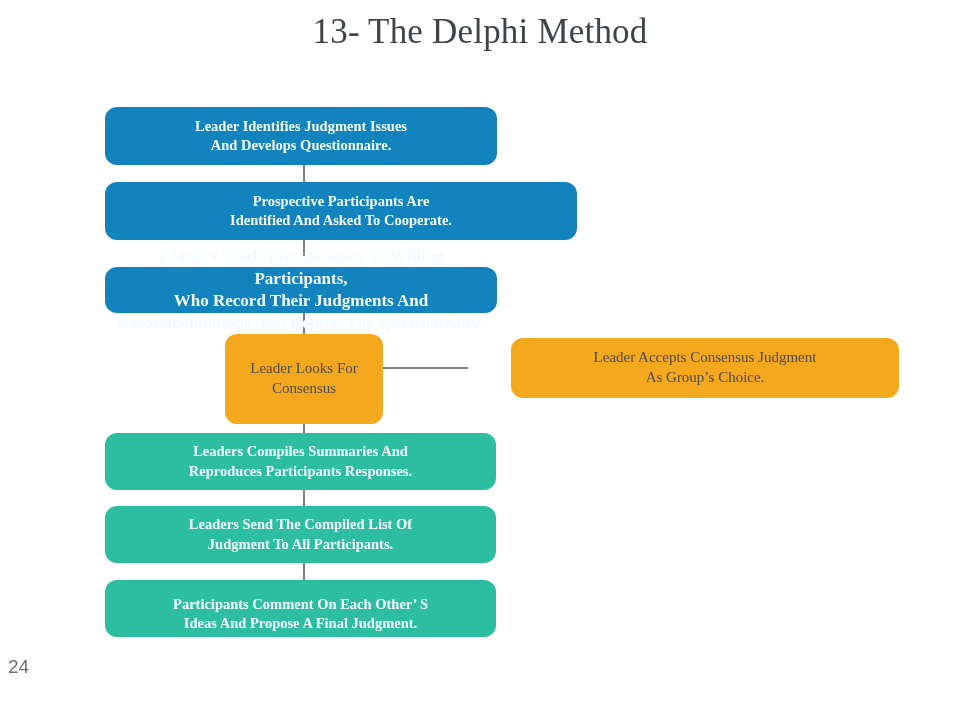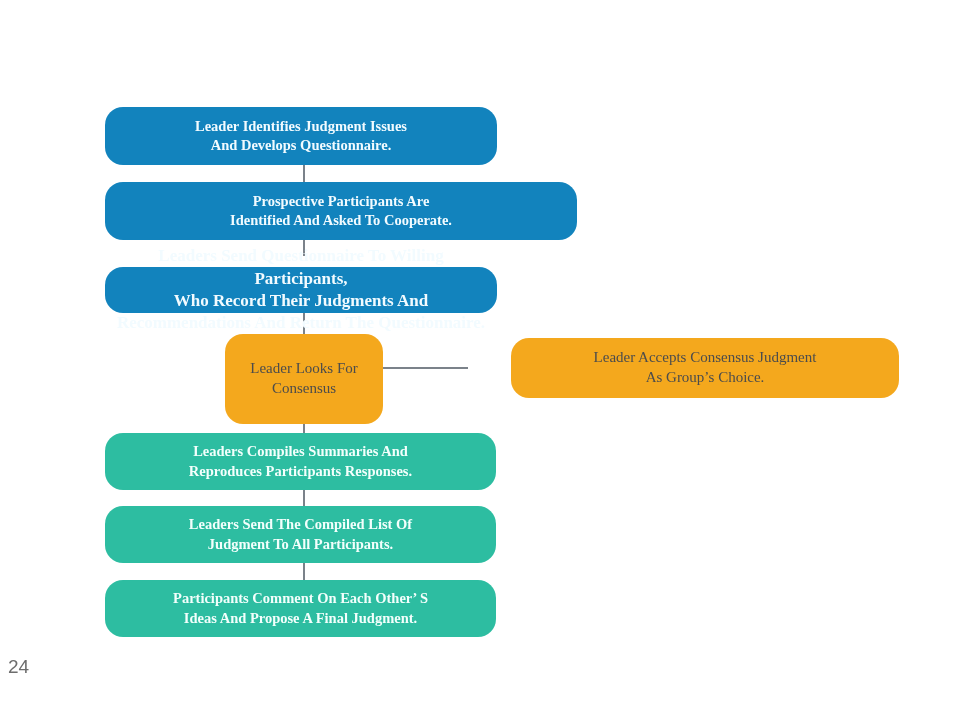--- a/index.html
+++ b/index.html
@@ -50,21 +50,21 @@
   .conn-h {
     position: absolute;
     height: 2px;
     background: #7b828a;
   }
 
   
   .node {
     position: absolute;
     box-sizing: border-box;
-    border-radius: 18px;
+    border-radius: 12px;
     display: flex;
     align-items: center;
     justify-content: center;
     text-align: center;
     padding: 4px 10px;
     line-height: 1.32;
     font-family: "Liberation Serif", serif;
   }
   .node .node-text {
     display: block;
@@ -108,20 +108,21 @@
     color: #6d6d6d;
     letter-spacing: -0.2px;
     margin-top: 46px;
   }
 </style>
 </head>
 <body>
 
 <div class="slide">
 
+  <div class="slide-title">13- The Delphi Method</div>
 
   <div class="diagram">
 
     <div class="conn-v" style="left:303px; top:164px;  height:19px;"></div>
     <div class="conn-v" style="left:303px; top:239px;  height:17px;"></div>
     <div class="conn-v" style="left:303px; top:312px;  height:23px;"></div>
     <div class="conn-v" style="left:303px; top:408px;  height:26px;"></div>
     <div class="conn-v" style="left:303px; top:489px;  height:18px;"></div>
     <div class="conn-v" style="left:303px; top:562px;  height:19px;"></div>
 
@@ -156,21 +157,21 @@
     <div class="node node-green" style="left:105px; top:433px; width:391px; height:57px;">
       <span class="node-text">Leaders Compiles Summaries And
 Reproduces Participants Responses.</span>
     </div>
 
     <div class="node node-green" style="left:105px; top:506px; width:391px; height:57px;">
       <span class="node-text">Leaders Send The Compiled List Of
 Judgment To All Participants.</span>
     </div>
 
-    <div class="node node-green" style="left:105px; top:580px; width:391px; height:57px;">
+    <div class="node node-green" style="left:105px; top:580px; width:391px; height:57px;align-items:flex-end;">
       <span class="node-text">Participants Comment On Each Other’ S
 Ideas And Propose A Final Judgment.</span>
     </div>
 
   </div>
 
   <div class="footer-page">24</div>
 
   <div class="footer-url">www.company.com</div>
 

